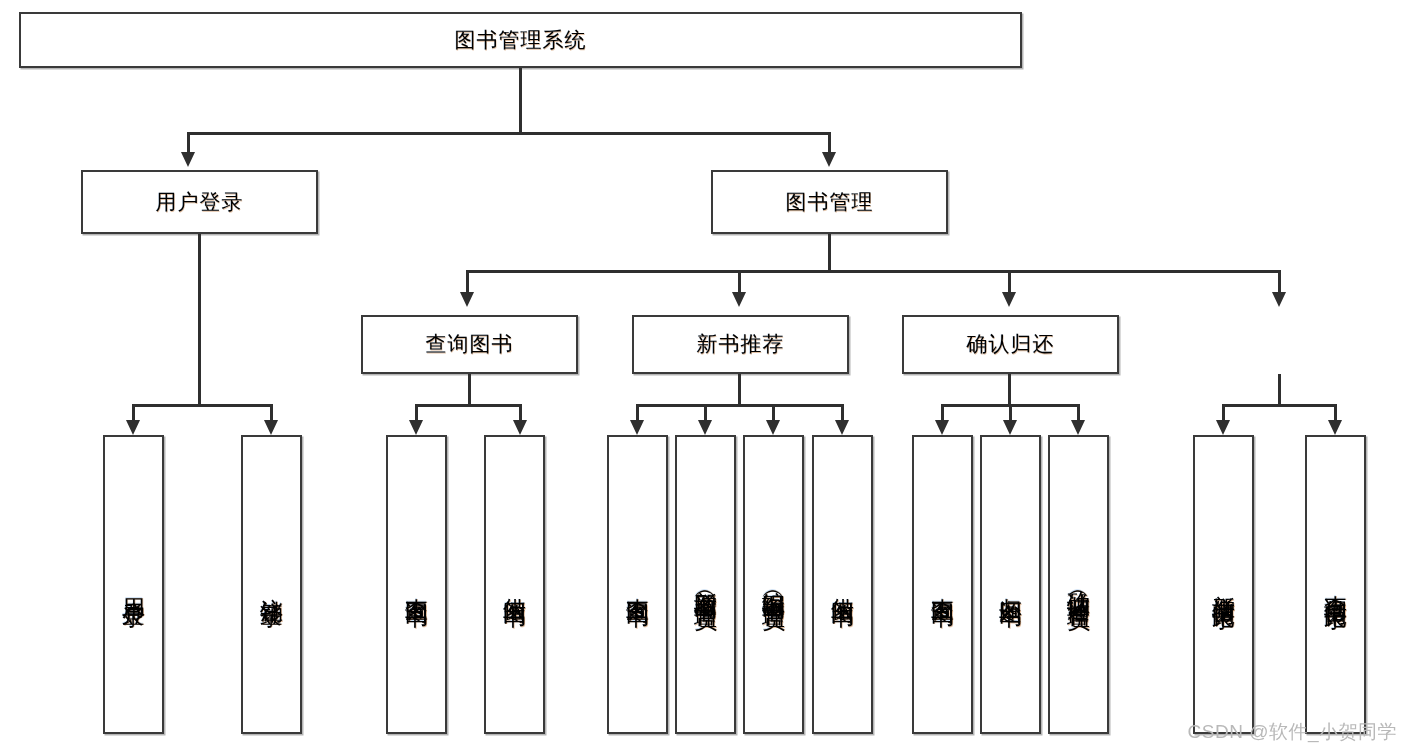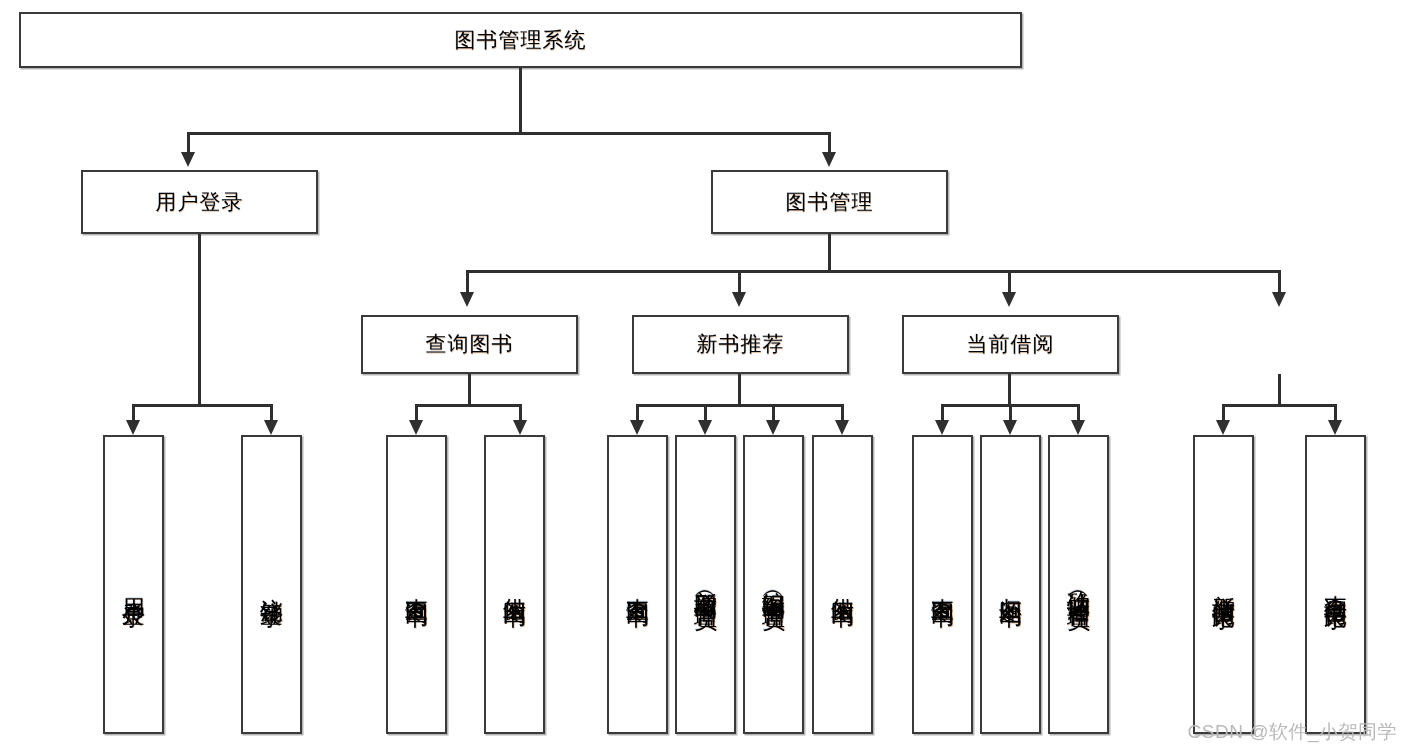--- a/index.html
+++ b/index.html
@@ -114,21 +114,21 @@
   <div class="ln lnv" style="left:1278px; top:270px; height:24px;"></div>
   <div class="arrow" style="left:1272px; top:292px;"></div>
 
   <div class="node" style="left:361px; top:315px; width:217px; height:59px;">
     <span class="lbl">查询图书</span>
   </div>
   <div class="node" style="left:632px; top:315px; width:217px; height:59px;">
     <span class="lbl">新书推荐</span>
   </div>
   <div class="node" style="left:902px; top:315px; width:217px; height:59px;">
-    <span class="lbl">当前借阅</span>
+    <span class="lbl">确认归还</span>
   </div>
 
   <div class="ln lnv" style="left:468px; top:374px; height:32px;"></div>
   <div class="ln lnh" style="left:415px; top:404px; width:106px;"></div>
   <div class="ln lnv" style="left:415px; top:404px; height:18px;"></div>
   <div class="arrow" style="left:409px; top:420px;"></div>
   <div class="ln lnv" style="left:519px; top:404px; height:18px;"></div>
   <div class="arrow" style="left:513px; top:420px;"></div>
 
   <div class="ln lnv" style="left:738px; top:374px; height:32px;"></div>

